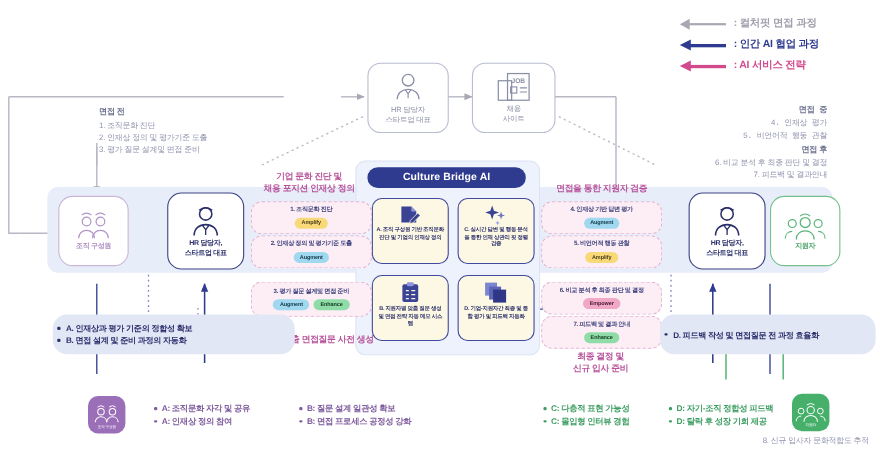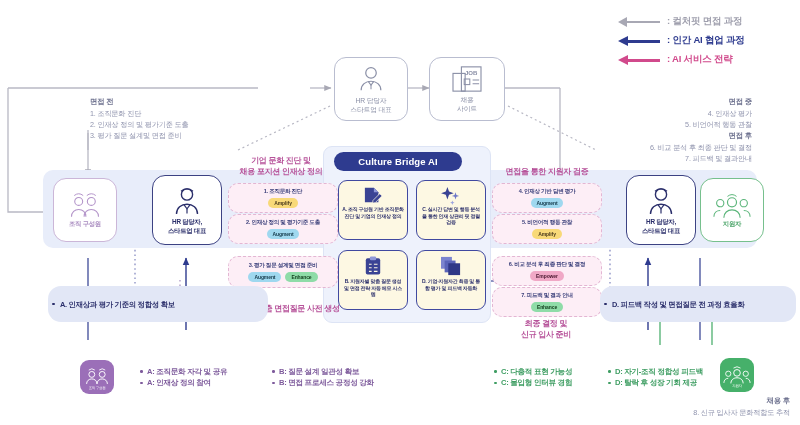--- a/index.html
+++ b/index.html
@@ -33,21 +33,21 @@
     border:1.6px solid #3c4283;border-radius:13px;background:#ffffff;
     display:flex;flex-direction:column;align-items:center;justify-content:center;
   }
   .person-card.soft{border-color:#cbb6d8;}
   .person-card.green{border-color:#76c08d;}
   .person-card .cap{font-size:6.4px;line-height:8.4px;font-weight:bold;text-align:center;margin-top:1px;letter-spacing:-.3px;}
   .cap.navy{color:#2b2f6b;} .cap.purple{color:#a98cc0;} .cap.green{color:#4aa468;}
   
   #ai-panel{left:323px;top:146px;width:166px;height:175px;background:#eef2fc;border-radius:9px;
      border:1px solid #dde4f5;}
-  #ai-title{position:absolute;left:334px;top:152px;width:128px;height:19px;background:#2e3b8f;
+  #ai-title{position:absolute;left:334px;top:152px;width:144px;height:19px;background:#2e3b8f;
      border-radius:9.5px;color:#fff;font-size:9.5px;font-weight:bold;display:flex;
      align-items:center;justify-content:center;letter-spacing:.1px;}
   .ai-cell{position:absolute;width:70px;height:60px;background:#fdf8e3;border:1px solid #4049a0;
      border-radius:9px;display:flex;flex-direction:column;align-items:center;justify-content:flex-start;
      padding-top:5px;box-sizing:border-box;}
   .ai-cell .txt{font-size:5px;line-height:6.6px;text-align:center;color:#2b2f6b;font-weight:bold;
      letter-spacing:-.25px;padding:0 3px;margin-top:2px;}
   
   .stage-head{font-size:8px;font-weight:bold;color:#b7539a;line-height:11px;text-align:center;letter-spacing:-.3px;}
   .step-box{background:#fdeef6;border:1px dashed #e3b6d3;border-radius:10px;
@@ -188,32 +188,31 @@
     <span class="legend-label" style="color:#d14a8c">: AI 서비스 전략</span>
   </div>
 </div>
 
 <div class="abs note" style="left:90px;top:96px;width:180px;">
   <b>면접 전</b>
   <div>1. 조직문화 진단</div>
   <div>2. 인재상 정의 및 평가기준 도출</div>
   <div>3. 평가 질문 설계및 면접 준비</div>
 </div>
-<div class="abs note right" style="right:48px;top:96px;width:190px;">
+<div class="abs note right" style="right:48px;top:96px;width:190px;font-family:Liberation Mono, monospace;">
   <b>면접 중</b>
   <div>4. 인재상 평가</div>
   <div>5. 비언어적 행동 관찰</div>
 </div>
 <div class="abs note right" style="right:48px;top:130px;width:190px;">
   <b>면접 후</b>
   <div>6. 비교 분석 후 최종 판단 및 결정</div>
   <div>7. 피드백 및 결과안내</div>
 </div>
 <div class="abs note right" style="right:10px;top:395px;width:200px;">
-  <b>채용 후</b>
   <div>8. 신규 입사자 문화적합도 추적</div>
 </div>
 
 <div class="abs actor" style="left:334px;top:57px;width:72px;height:62px;">
   <svg width="30" height="30" viewBox="0 0 32 32">
     <circle cx="16" cy="9.5" r="5.6" fill="none" stroke="#8a8fa6" stroke-width="1.3"></circle>
     <path d="M5.5 28c0-6 4.7-9.6 10.5-9.6S26.5 22 26.5 28" fill="none" stroke="#8a8fa6" stroke-width="1.3"></path>
     <path d="M13 18.6 L16 22.5 L19 18.6" fill="none" stroke="#8a8fa6" stroke-width="1.1"></path>
     <path d="M16 22.5 L16 27" stroke="#8a8fa6" stroke-width="1.1"></path>
   </svg>
@@ -374,20 +373,21 @@
   <div class="chips">
       <span class="chip enhance">Enhance</span>
     </div>
 </div>
 <div class="abs stagelabel" style="left:484px;top:318px;width:124px;white-space:pre-line;">최종 결정 및
 신규 입사 준비</div>
 
 <div class="abs pill" style="left:48px;top:286px;width:220px;height:36px;">
   <ul style="margin:0;padding:0;">
     <li>A. 인재상과 평가 기준의 정합성 확보</li>
+    <li>B. 면접 설계 및 준비 과정의 자동화</li>
   </ul>
 </div>
 <div class="abs pill" style="left:600px;top:286px;width:196px;height:36px;">
   <ul style="margin:0;padding:0;">
     <li>D. 피드백 작성 및 면접질문 전 과정 효율화</li>
   </ul>
 </div>
 
 <div class="abs sq-icon" style="left:80px;top:360px;background:#9b6fb8;position:absolute;">
   <svg width="26" height="20" viewBox="0 0 30 22">

